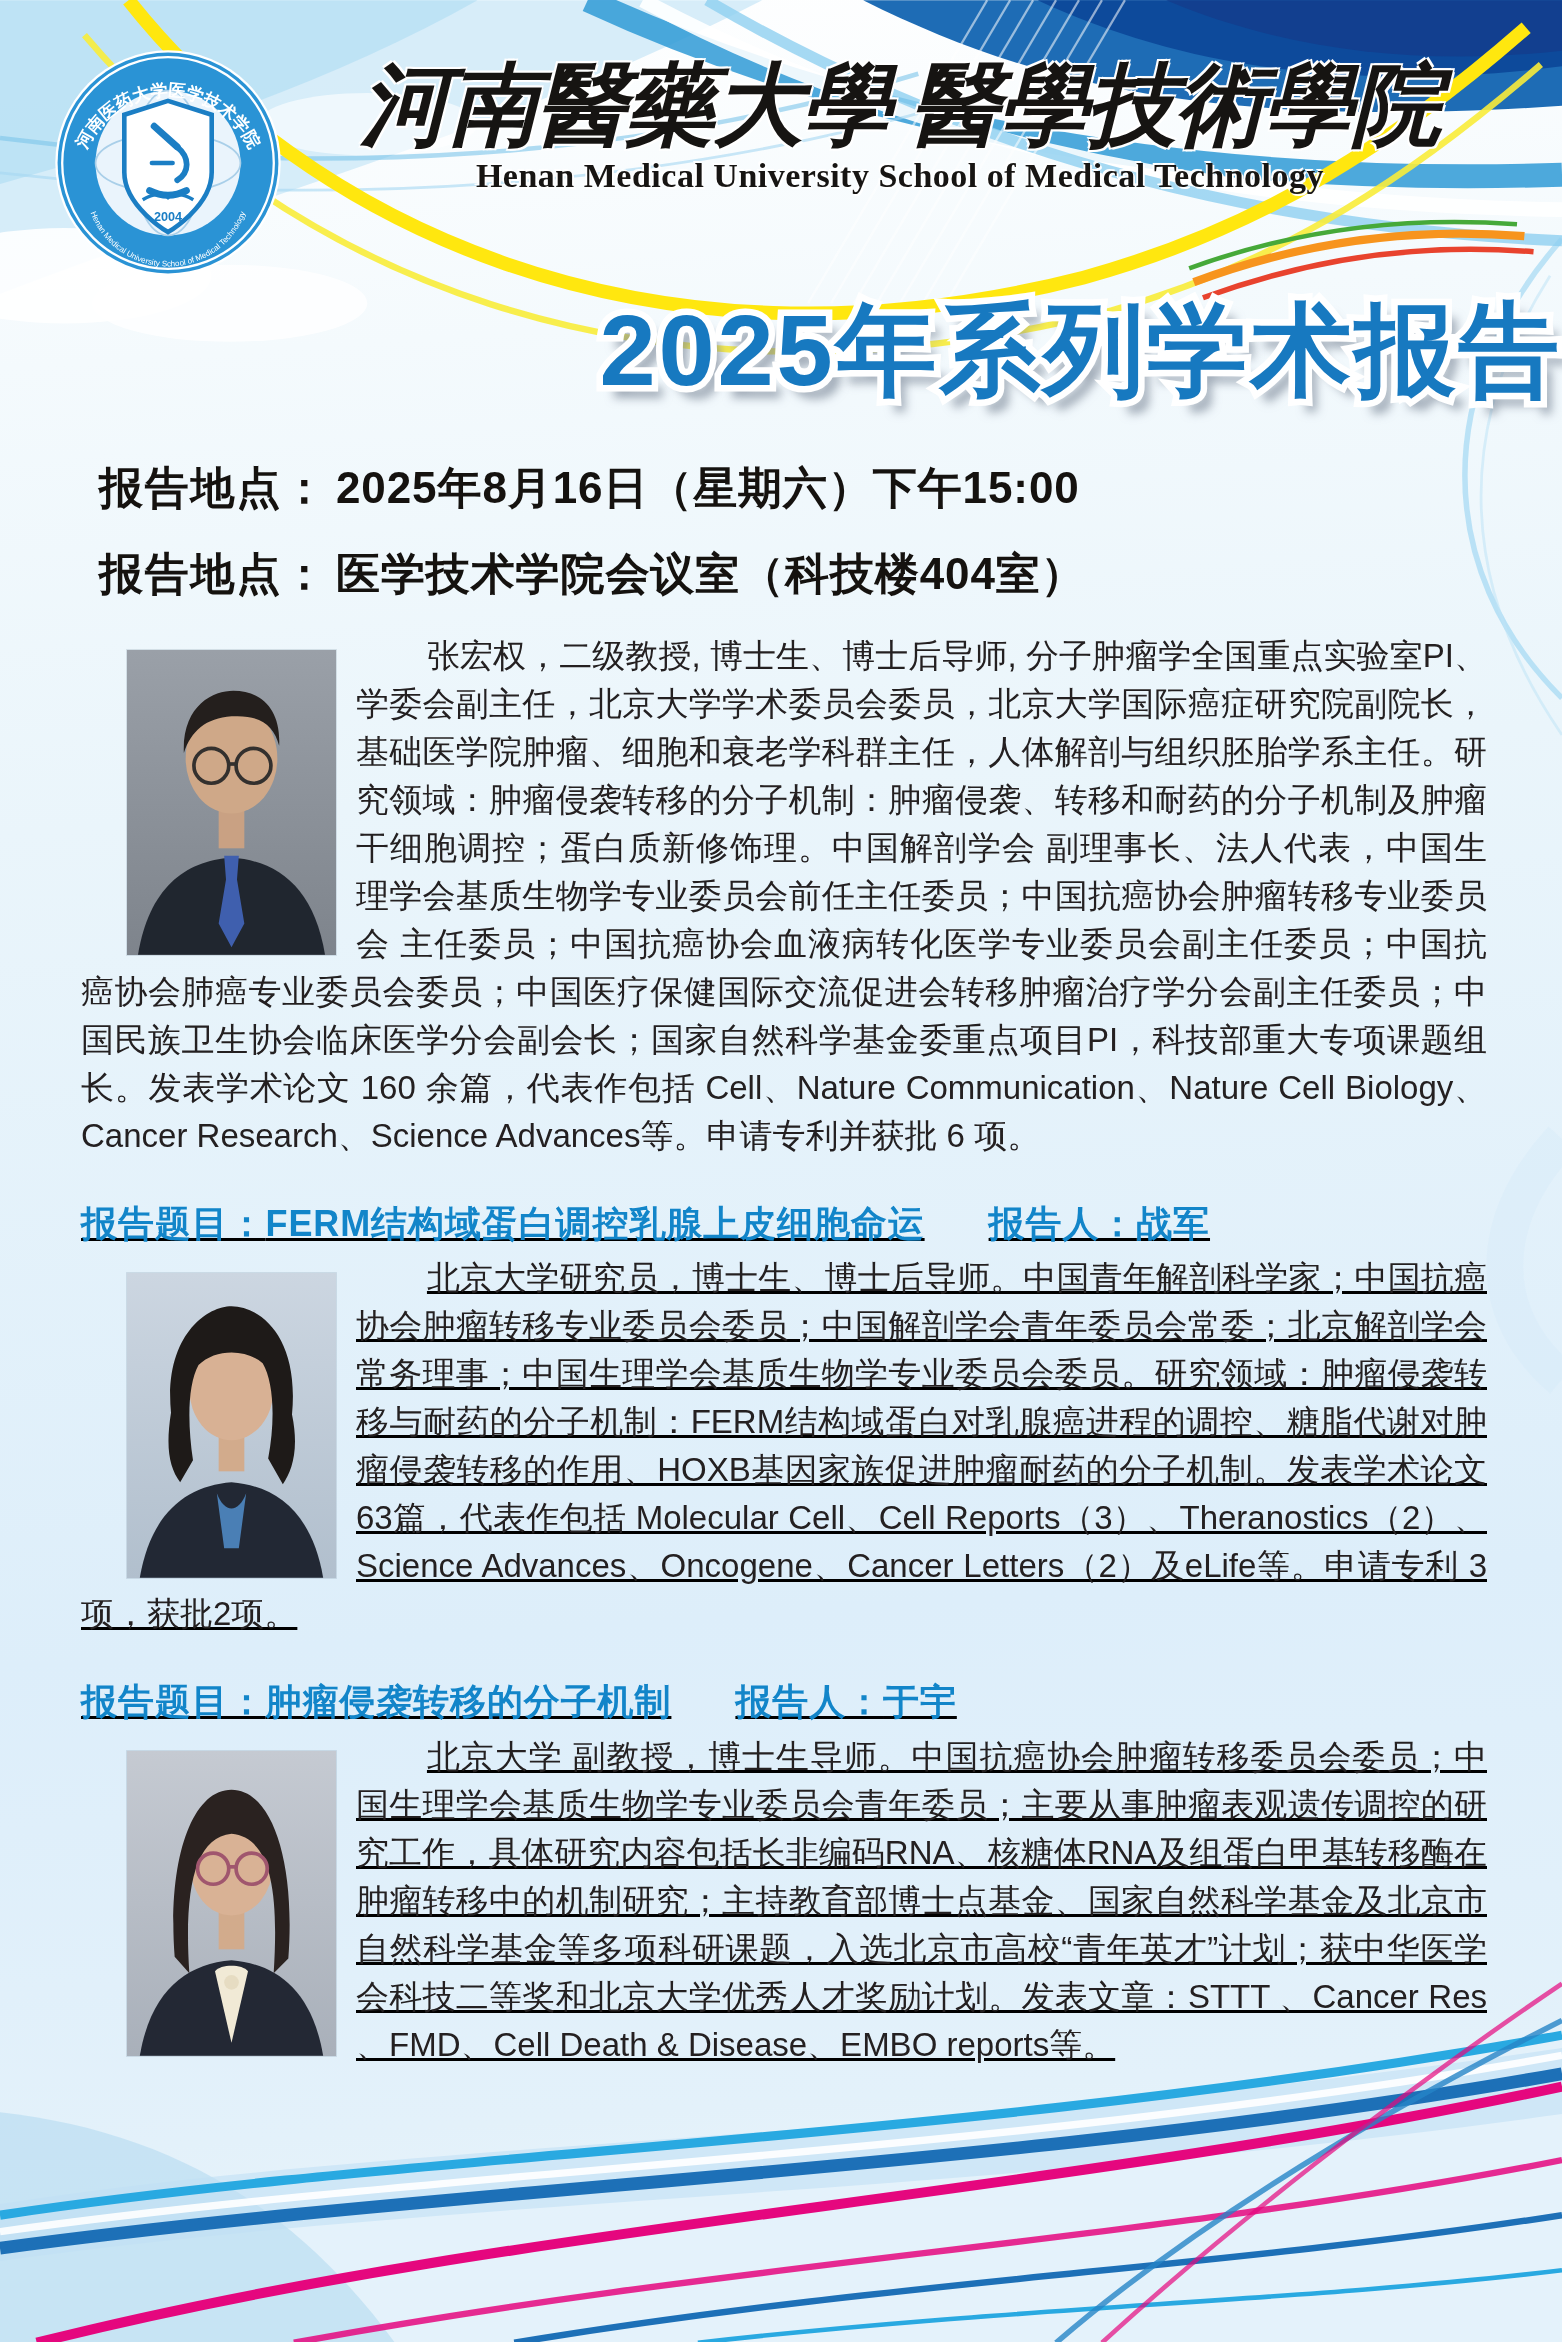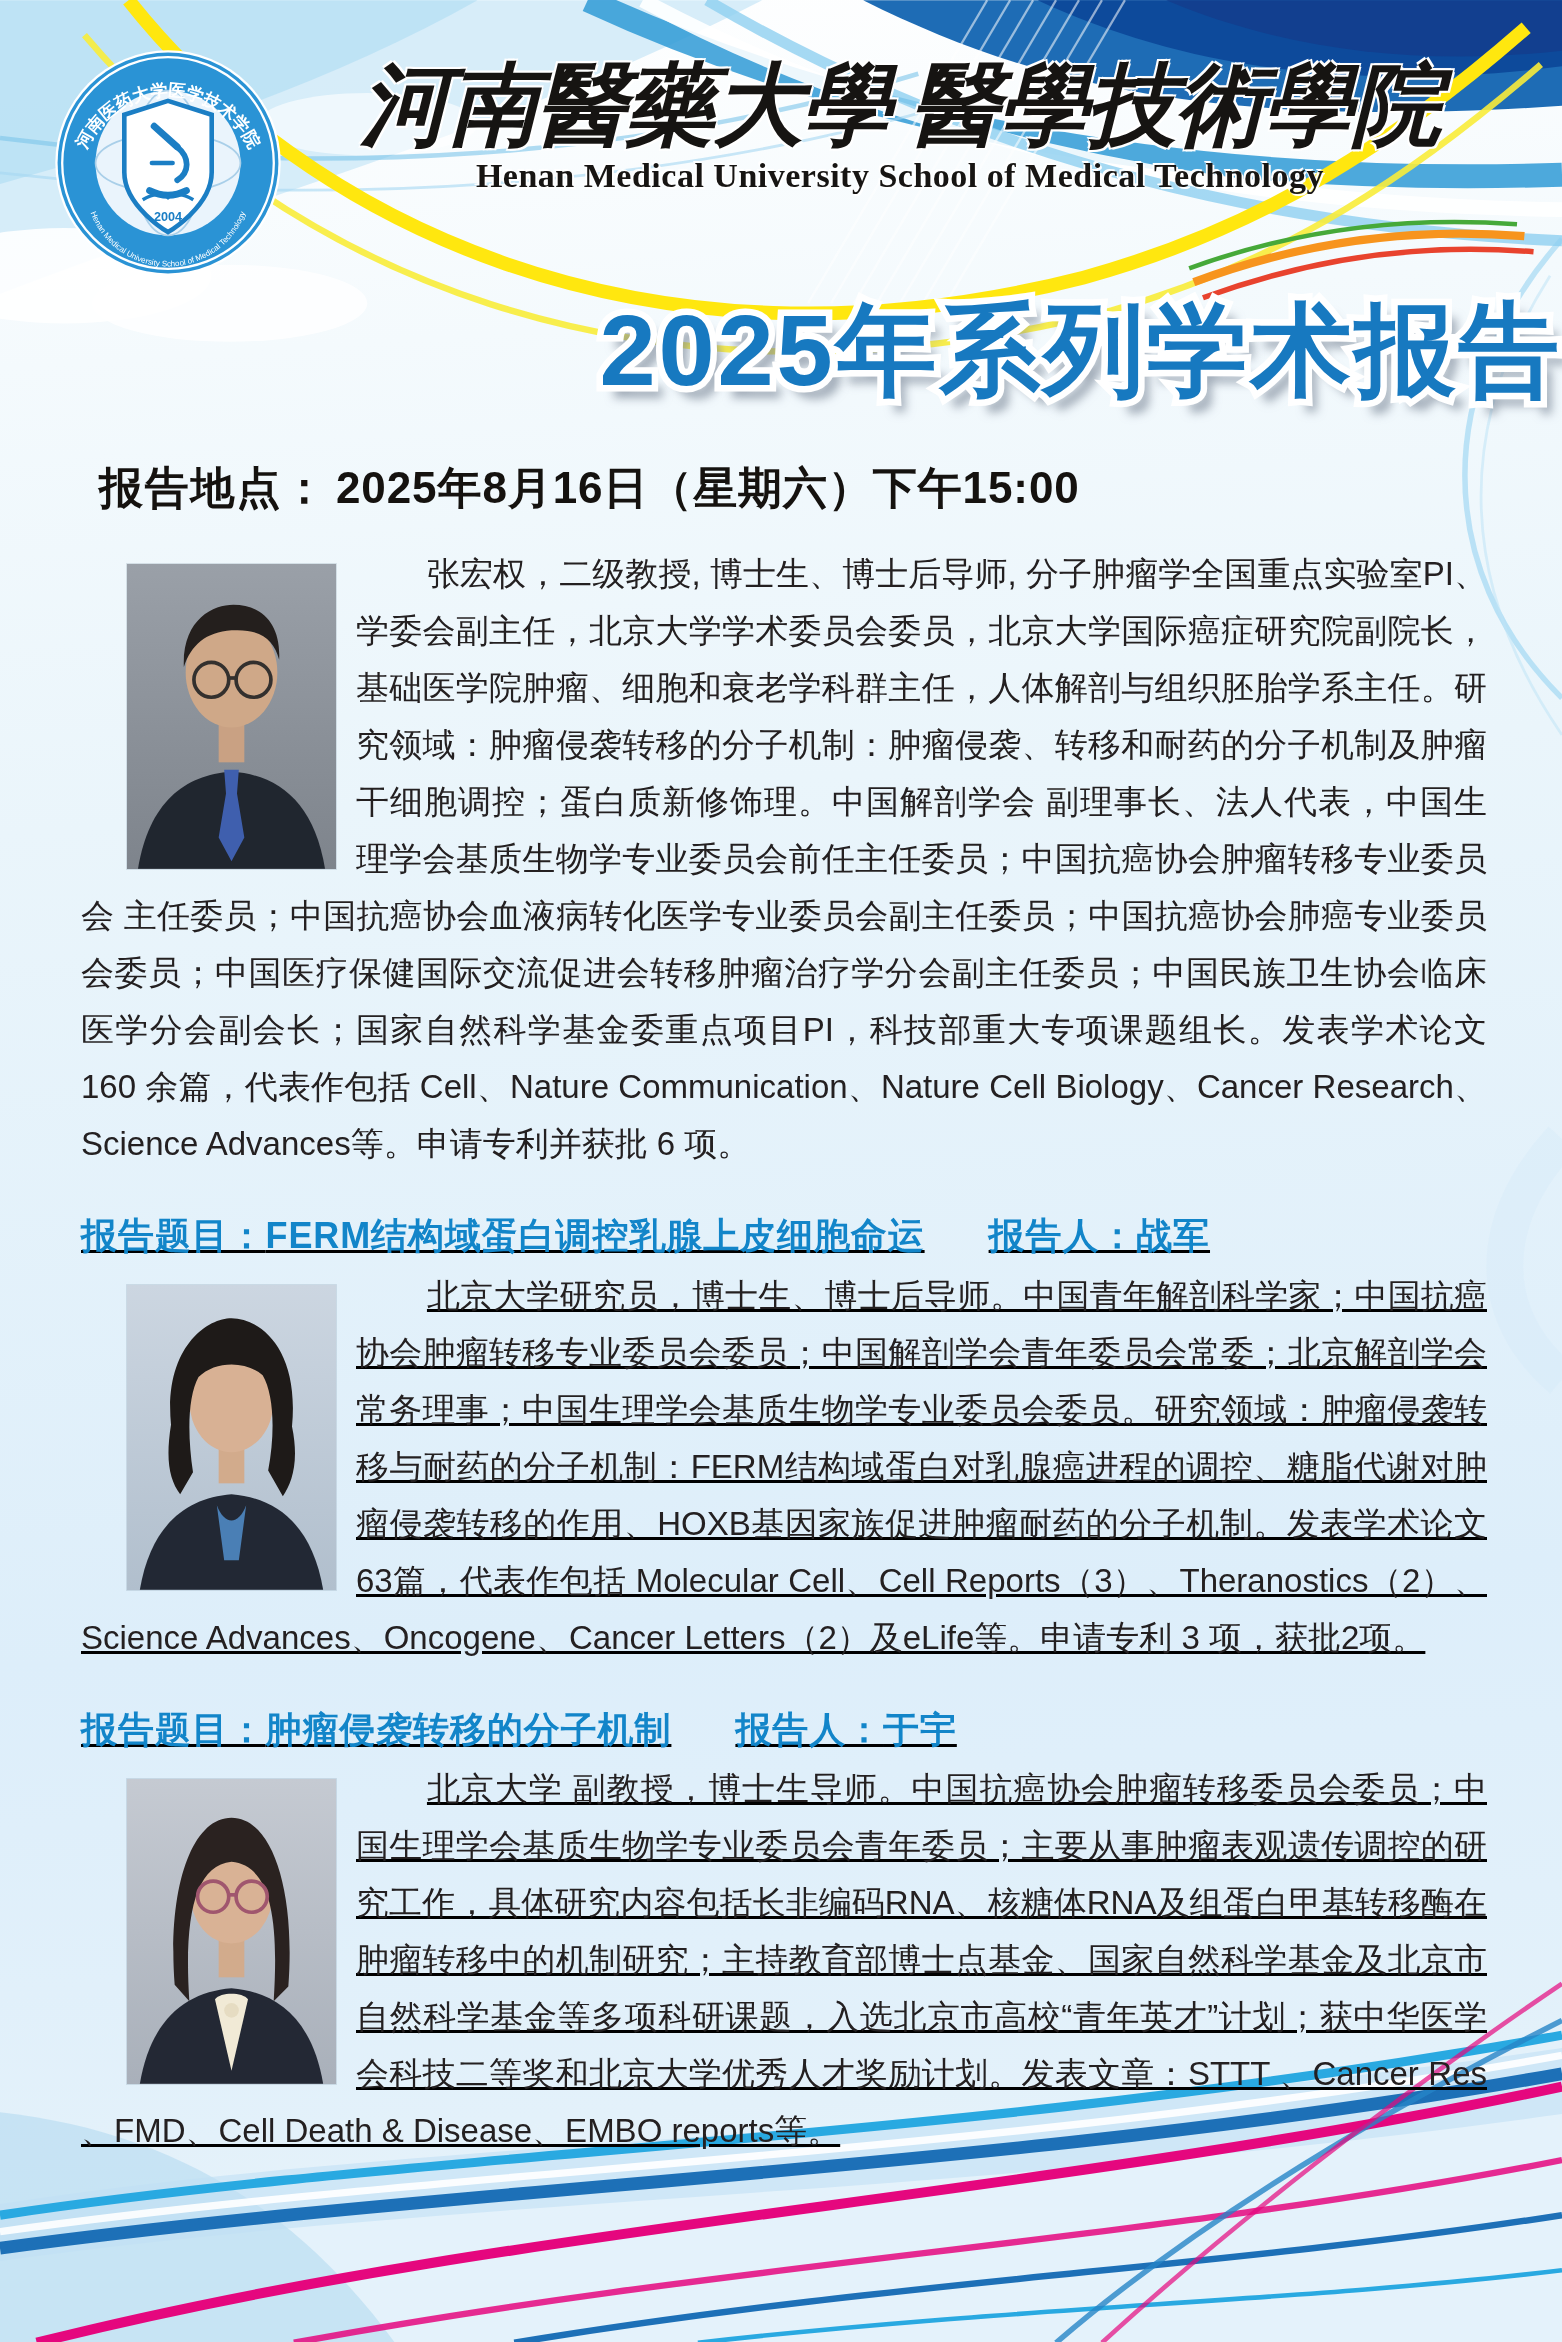--- a/index.html
+++ b/index.html
@@ -40,21 +40,21 @@
   .talk-heading{margin:0 0 5.5px 0;font-size:36px;font-weight:900;color:#1285c9;letter-spacing:0.9px;}
   .t-spk-label{margin-left:64px;}
   .talk-body{position:relative;}
   .talk-body::after{content:"";display:block;clear:both;}
   .photo{float:left;width:209px;height:305px;margin:18.4px 20px 5.5px 46px;overflow:hidden;
     box-shadow:0 0 0 0.9px rgba(120,140,160,0.25);}
   .photo svg{display:block;width:100%;height:100%;}
   .photo-0{background:linear-gradient(180deg,#9aa0a8,#7e848c);}
   .photo-1{background:linear-gradient(180deg,#ccd6e1,#b1bfcd);}
   .photo-2{background:linear-gradient(180deg,#c5cad2,#a9b0ba);}
-  .bio{margin:0;font-size:33px;line-height:57px;color:#242021;text-align:justify;text-indent:2.15em;}
+  .bio{margin:0;font-size:33px;line-height:48px;color:#242021;text-align:justify;text-indent:2.15em;}
 
   .seal-ring-text{fill:#ffffff;font-family:"Liberation Sans","DejaVu Sans",sans-serif;}
 </style>
 </head>
 <body>
 
 <div class="poster">
 
   <svg class="bg-deco" viewBox="0 0 1701 2551" width="1562" height="2343" aria-hidden="true">
 
@@ -147,20 +147,23 @@
 
     <div class="big-title-wrap">
       <div class="big-title-outline" aria-hidden="true">2025年系列学术报告</div>
       <h1 class="big-title" style="margin:0;">2025年系列学术报告</h1>
     </div>
 
     <div class="info">
       <div class="info-row">
         <span class="info-label">报告地点：</span><span class="info-value">2025年8月16日（星期六）下午15:00</span>
       </div>
+      <div class="info-row">
+        <span class="info-label">报告地点：</span><span class="info-value">医学技术学院会议室（科技楼404室）</span>
+      </div>
     </div>
 
     <div class="talks">
 
       <section class="talk">
         <div class="talk-body">
           <div class="photo photo-0">
             <svg viewBox="0 0 228 332">
               <rect x="100" y="170" width="28" height="46" fill="#c9a183"></rect>
               <ellipse cx="114" cy="118" rx="50" ry="60" fill="#cfa888"></ellipse>

